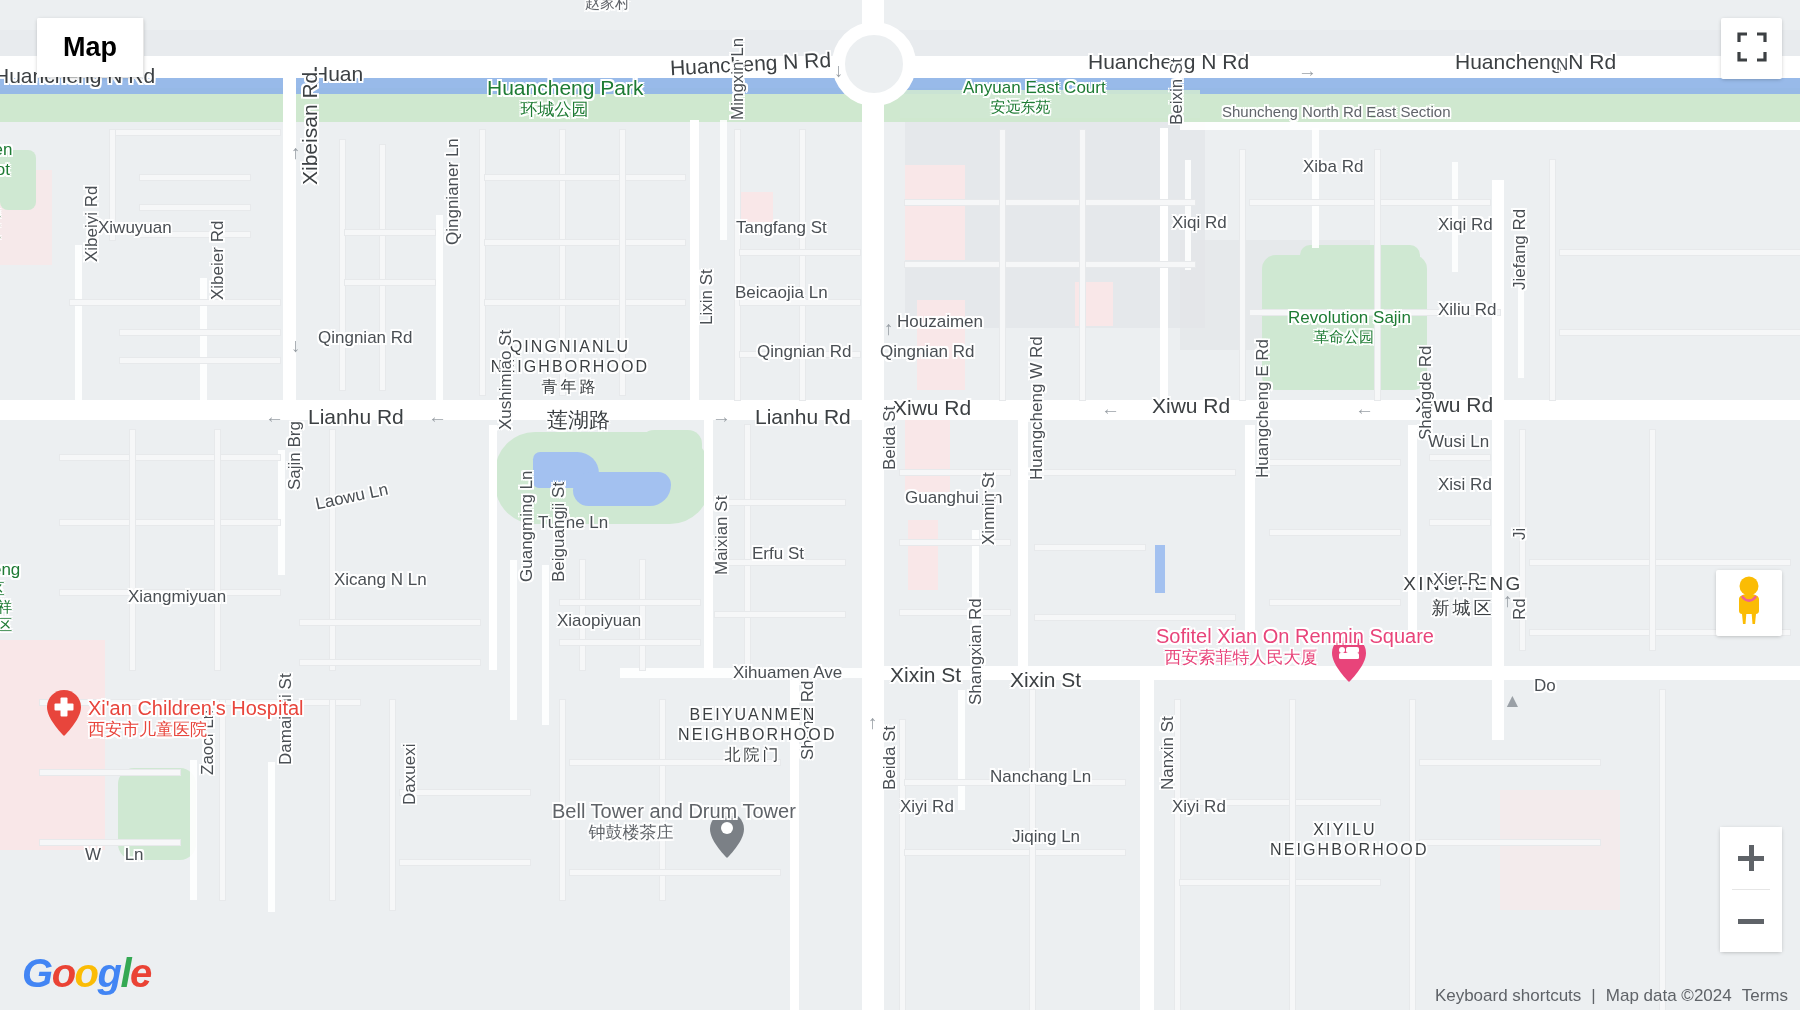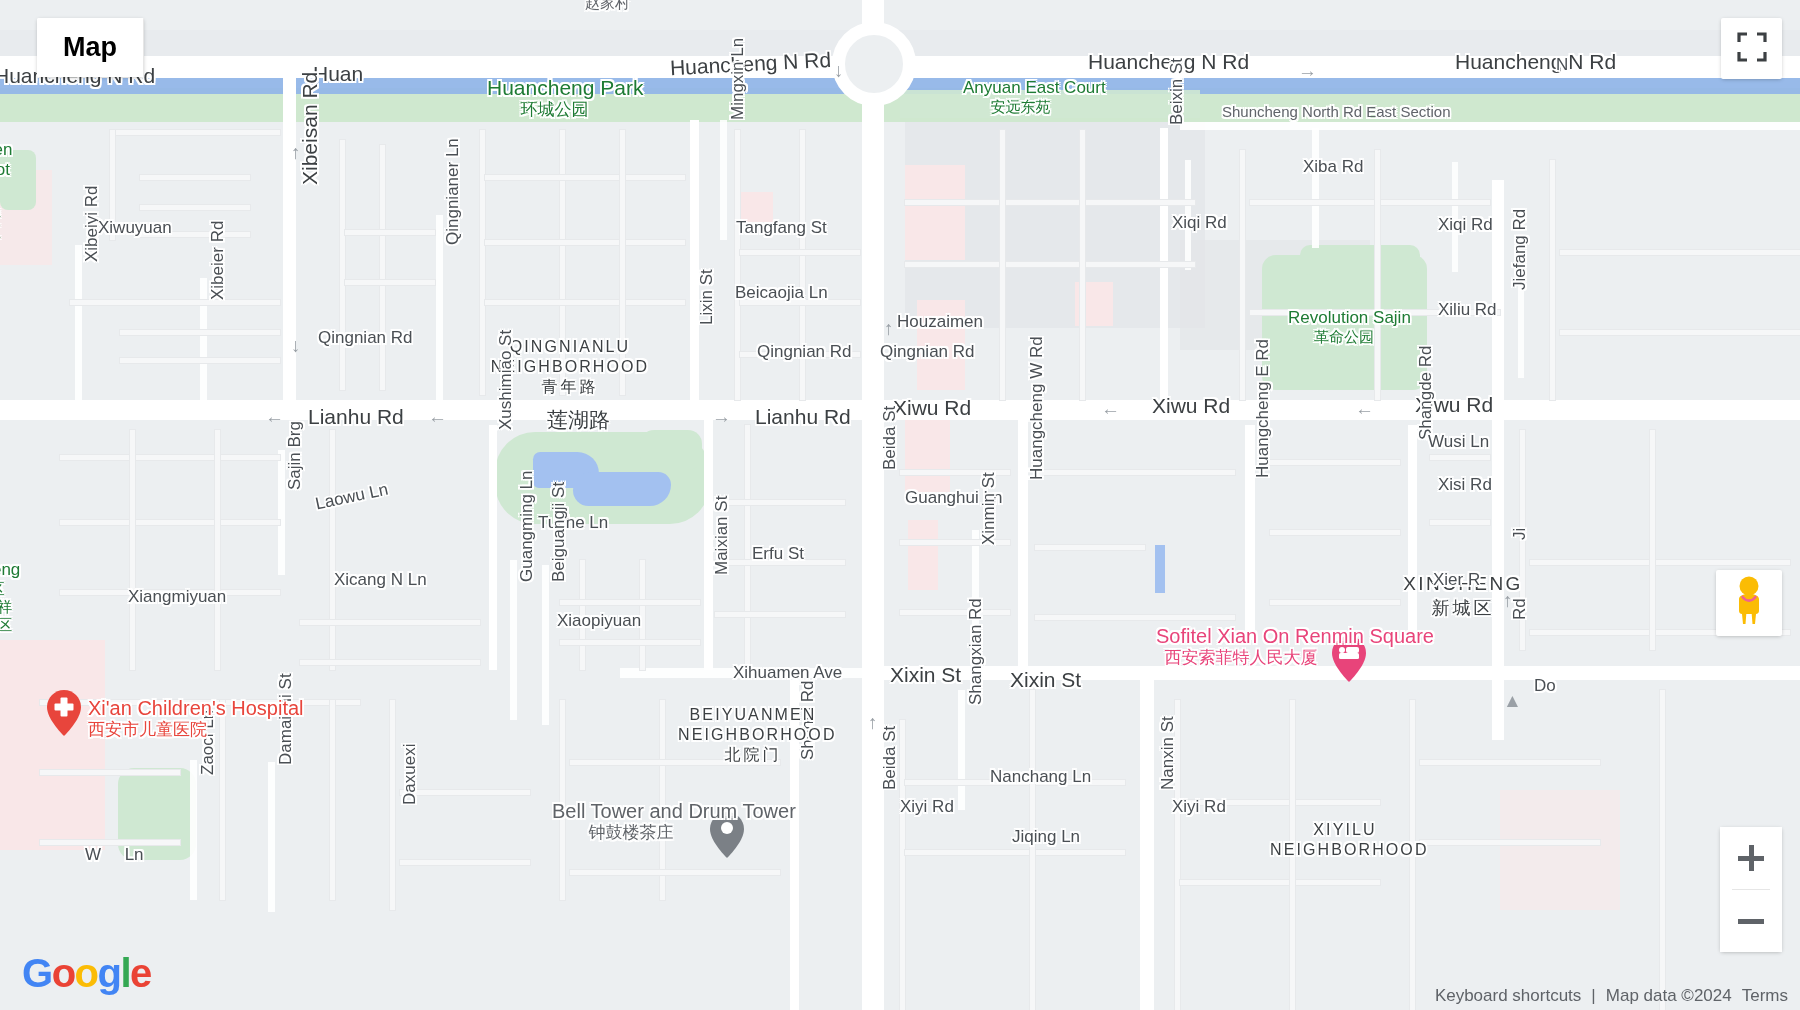--- a/index.html
+++ b/index.html
@@ -108,20 +108,21 @@
     position:absolute; right:12px; bottom:4px; z-index:35;
     font-size:17px; color:#5f6368; display:flex; align-items:center; gap:10px;
   }
   .attribution span, .attribution a { color:#5f6368; text-decoration:none; }
   .attr-sep { color:#c4c7c9; }
 
   .google-logo {
     position:absolute; left:22px; bottom:14px; z-index:35;
     font-size:40px; letter-spacing:-1.5px;
     font-family:"Liberation Sans",sans-serif;
+    font-style:italic;
   }
   .google-logo span { font-weight:bold; }
   .g1{color:#4285F4;} .g2{color:#EA4335;} .g3{color:#FBBC05;}
   .g4{color:#4285F4;} .g5{color:#34A853;} .g6{color:#EA4335;}
 
   .arrow { position:absolute; color:#9aa0a6; font-size:19px; }
 </style>
 </head>
 <body>
 

